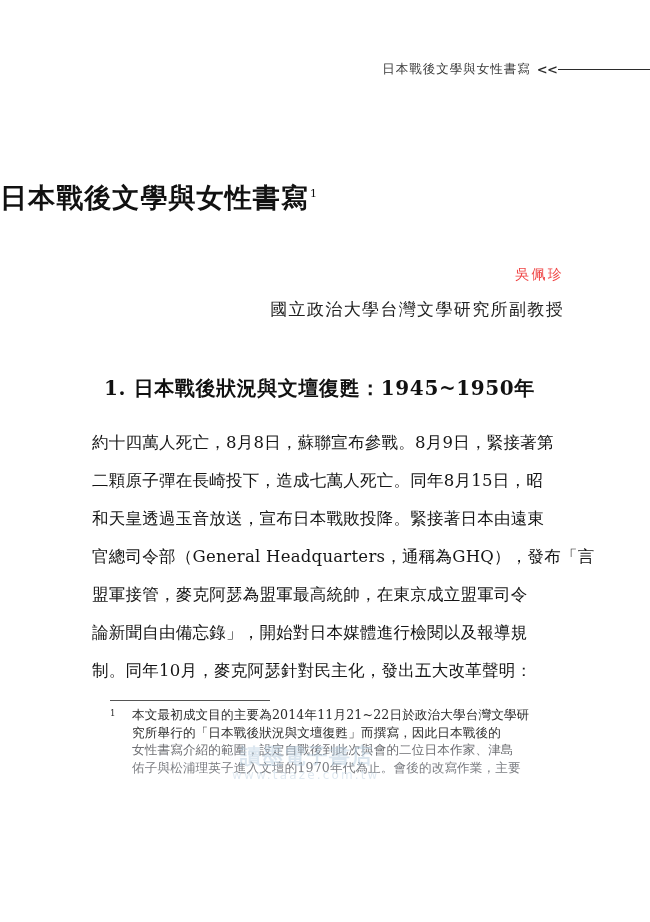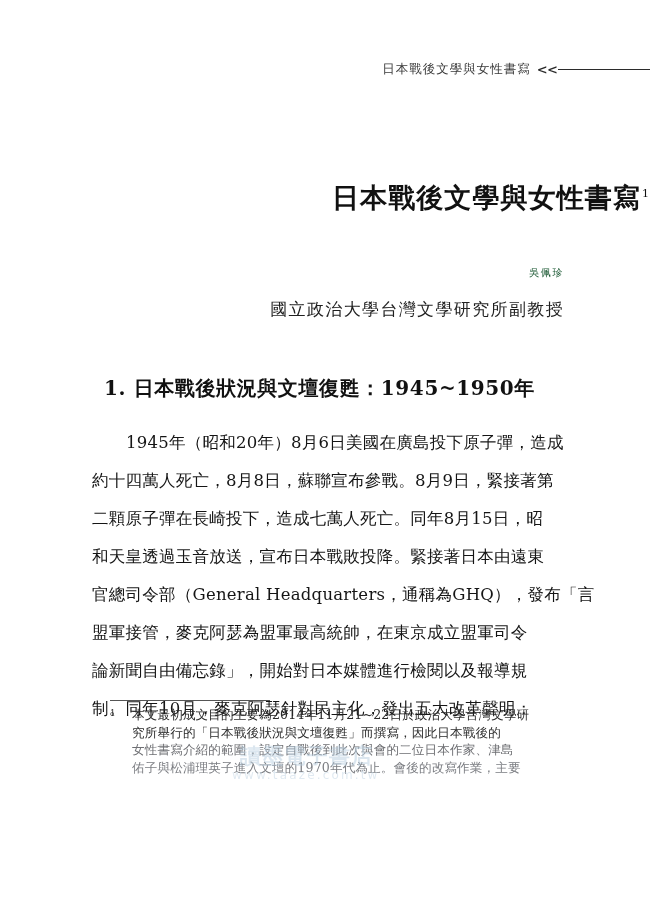--- a/index.html
+++ b/index.html
@@ -50,44 +50,44 @@
     margin-left: 1px;
     margin-right: 0;
   }
 
   
   .doc-title {
     position: absolute;
     top: 140px;
     left: 0;
     right: 0;
-    text-align: right;
+    text-align: left;
     font-size: 27px;
     font-weight: bold;
     letter-spacing: 0.04em;
     color: #111111;
     margin-top: 40px;
   }
   .doc-title sup {
     font-size: 11px;
     font-weight: normal;
     vertical-align: super;
     margin-left: 1px;
   }
 
   
   .byline {
     position: absolute;
     top: 266px;
     left: 90px;
     right: 86px;
     text-align: right;
-    font-size: 10px;
+    font-size: 14px;
     letter-spacing: 0.16em;
-    color: #14532d;
+    color: #ef4444;
   }
   .affiliation {
     position: absolute;
     top: 298px;
     left: 90px;
     right: 86px;
     text-align: right;
     font-size: 17px;
     letter-spacing: 0.08em;
     color: #1f1f1f;
@@ -217,21 +217,20 @@
   <h1 class="doc-title">
     <span>日本戰後文學與女性書寫</span><sup>1</sup>
   </h1>
 
   <div class="byline">吳佩珍</div>
   <div class="affiliation">國立政治大學台灣文學研究所副教授</div>
 
   <h2 class="section-heading">1. 日本戰後狀況與文壇復甦：1945~1950年</h2>
 
   <div class="body-block">
-    <div class="body-line indent">1945年（昭和20年）8月6日美國在廣島投下原子彈，造成</div>
     <div class="body-line">約十四萬人死亡，8月8日，蘇聯宣布參戰。8月9日，緊接著第</div>
     <div class="body-line">二顆原子彈在長崎投下，造成七萬人死亡。同年8月15日，昭</div>
     <div class="body-line">和天皇透過玉音放送，宣布日本戰敗投降。緊接著日本由遠東</div>
     <div class="body-line">官總司令部（General Headquarters，通稱為GHQ），發布「言</div>
     <div class="body-line">盟軍接管，麥克阿瑟為盟軍最高統帥，在東京成立盟軍司令</div>
     <div class="body-line">論新聞自由備忘錄」，開始對日本媒體進行檢閱以及報導規</div>
     <div class="body-line">制。同年10月，麥克阿瑟針對民主化，發出五大改革聲明：</div>
   </div>
 
   <div class="footnote-rule"></div>

